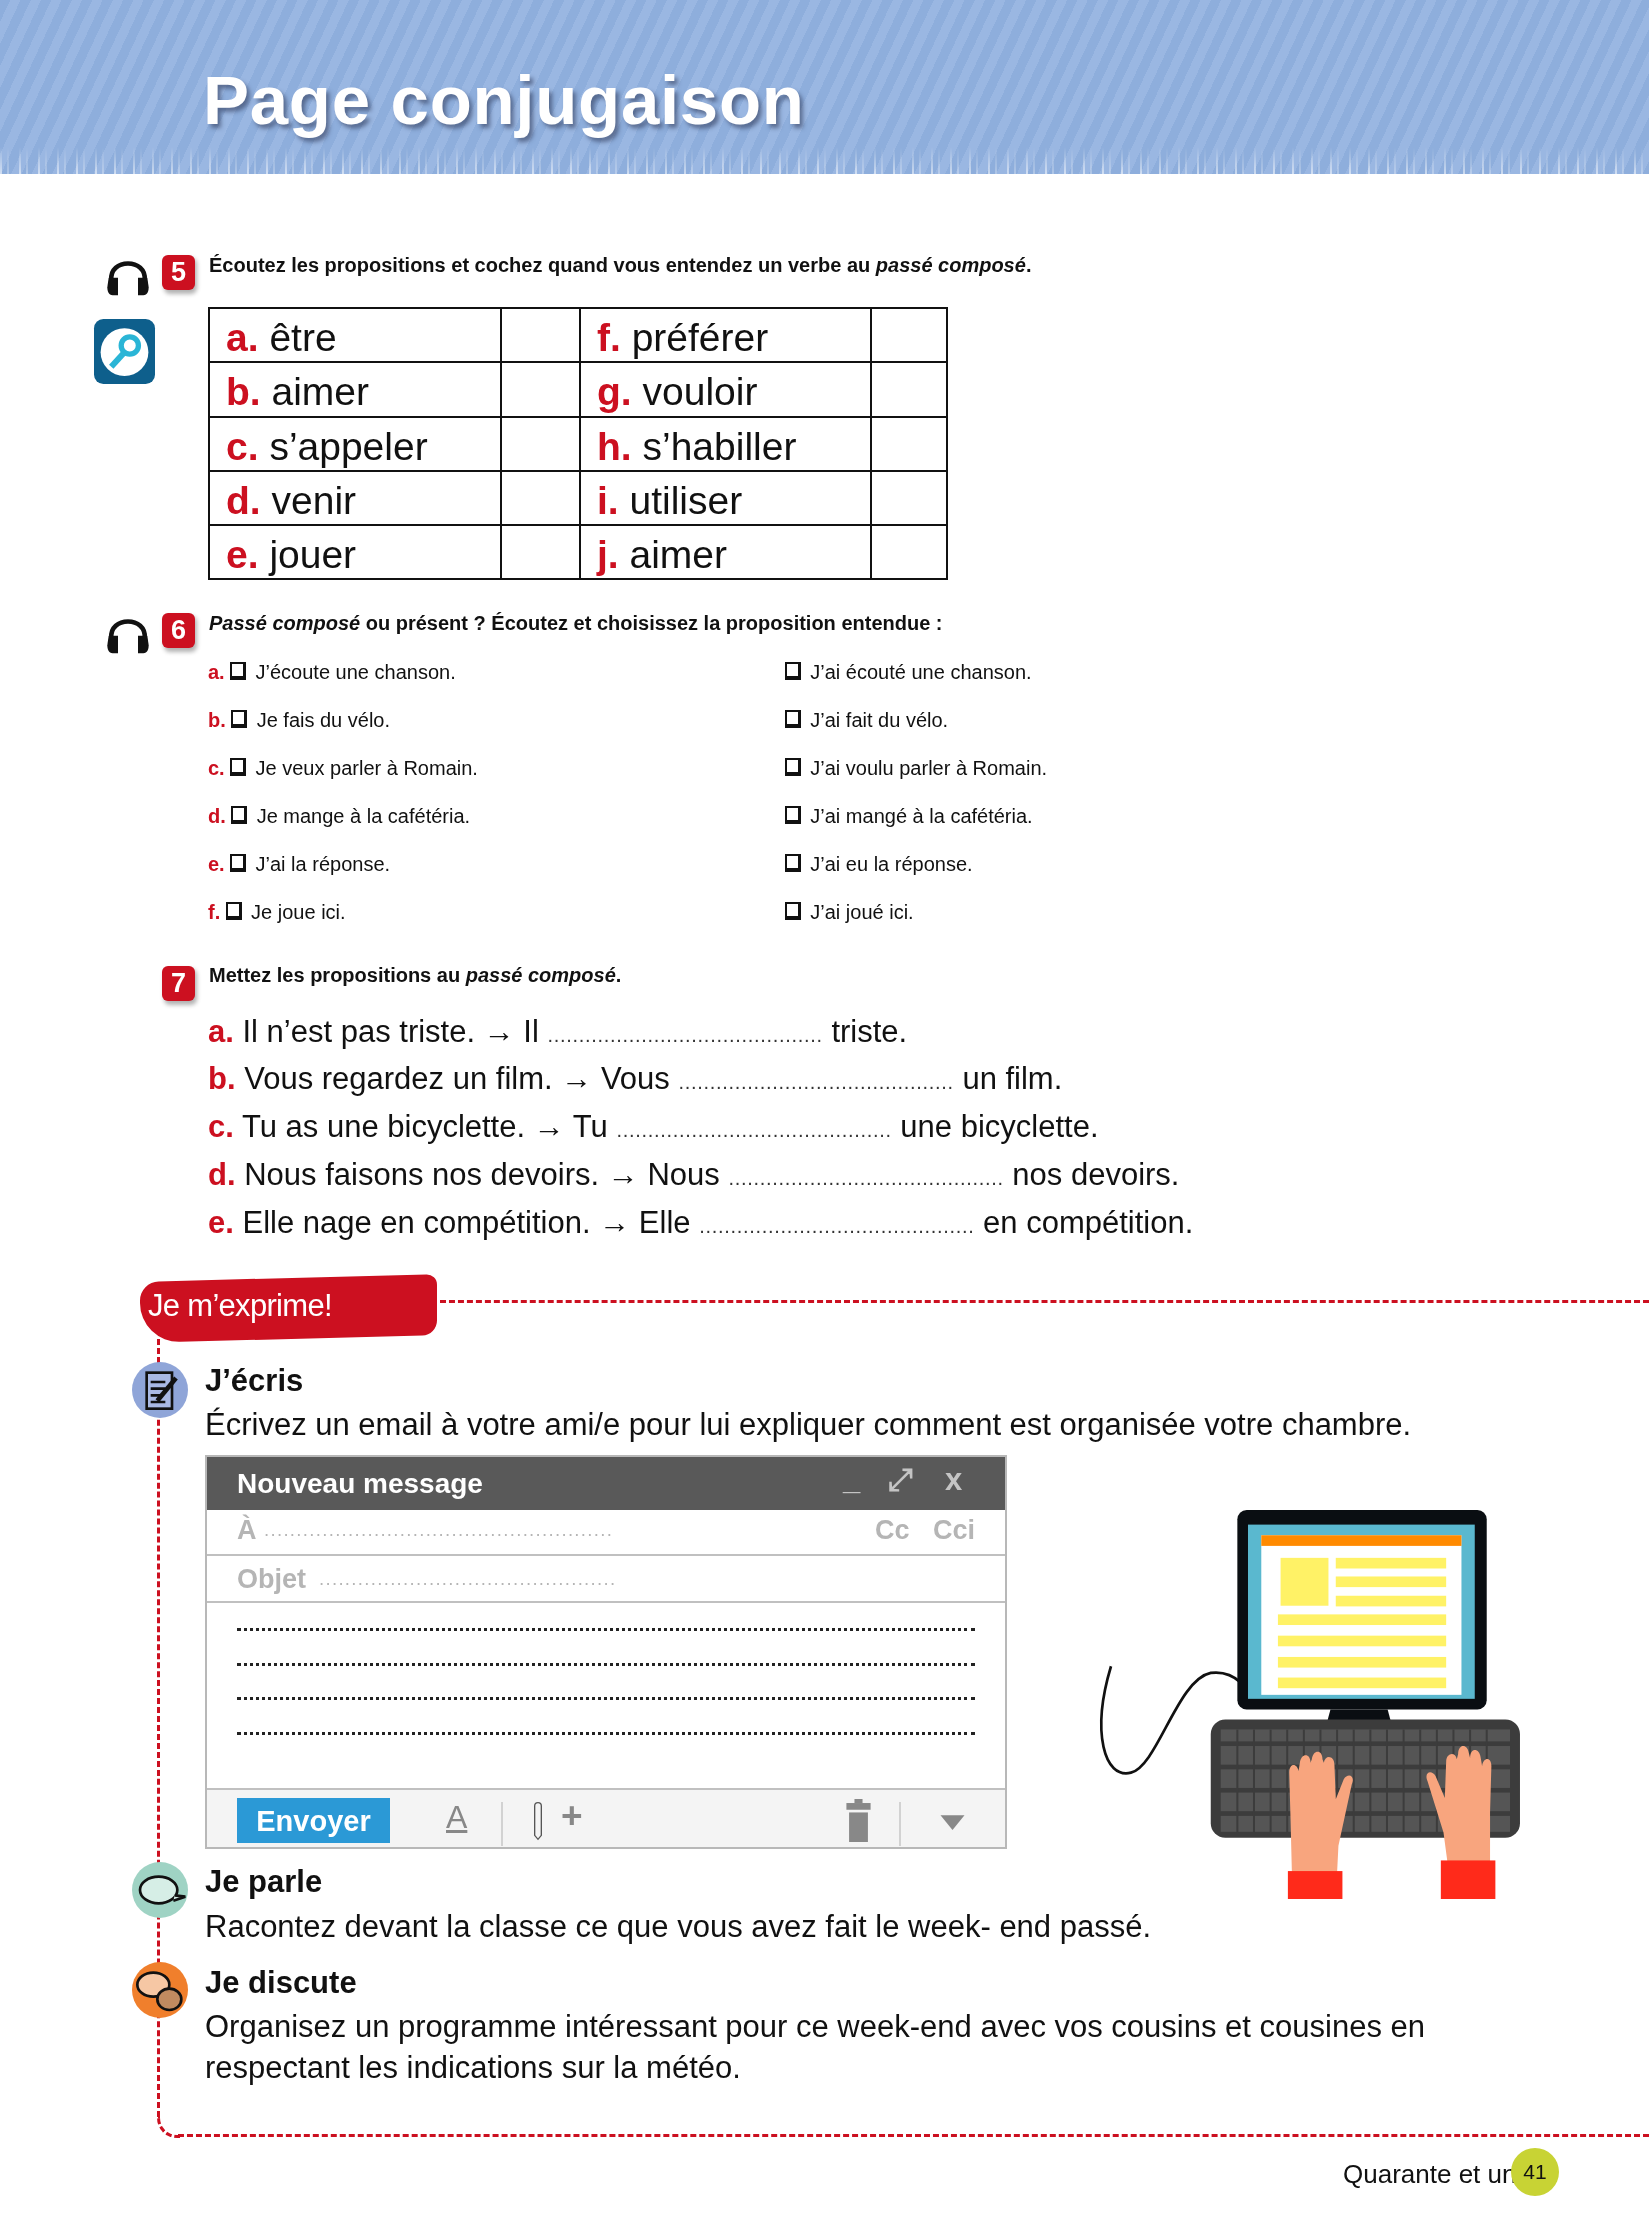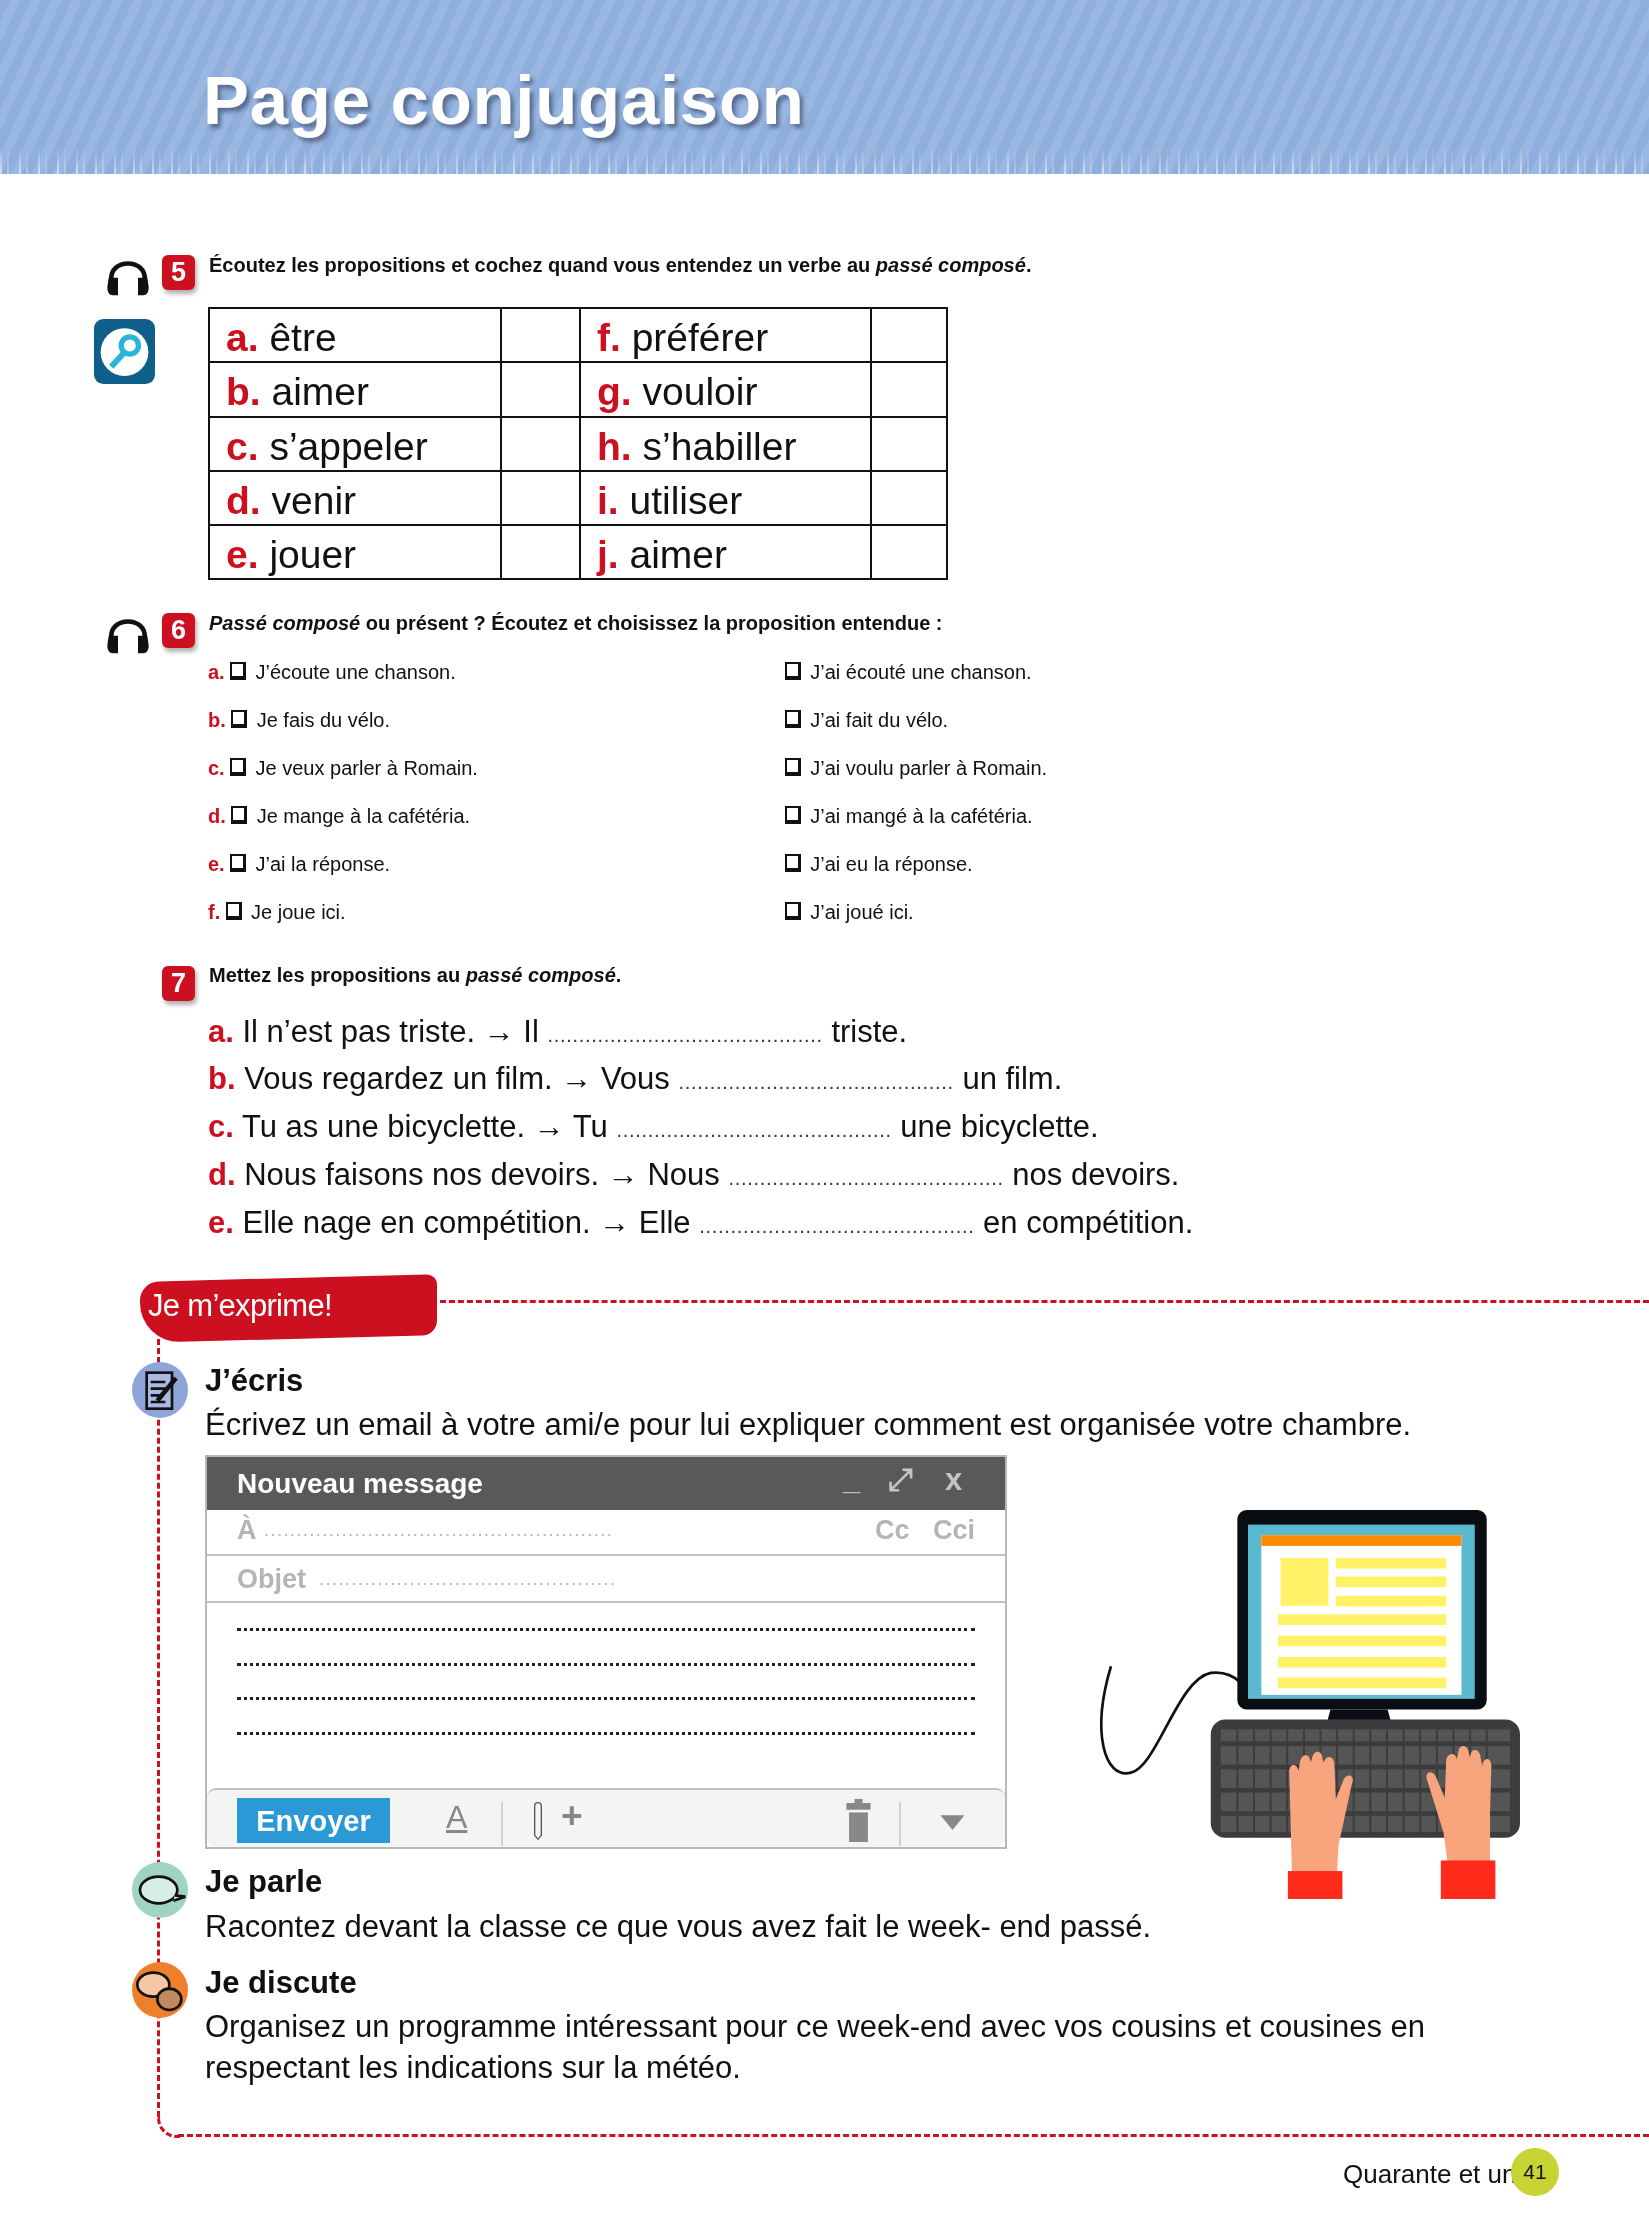--- a/index.html
+++ b/index.html
@@ -59,21 +59,21 @@
   .mail { left: 205px; top: 1455px; width: 802px; height: 394px; border: 2.7px solid #b8b8b8;
     background: #fff; box-sizing: border-box; }
   .mail-bar { position: absolute; left: 0; top: 0; right: 0; height: 53px; background: #595959; }
   .mail-title { position: absolute; left: 30px; top: 10.6px; font-size: 28px; color: #fff; font-weight: bold; }
   .mail-ctrl { position: absolute; top: 6.7px; font-size: 31px; color: #c4c4c4; font-weight: bold; }
   .mail-row { position: absolute; left: 0; right: 0; border-bottom: 2.7px solid #c0c0c0; }
   .mail-label { position: absolute; left: 30px; font-size: 27px; color: #b5b5b5; font-weight: bold; }
   .mail-dots { position: absolute; font-size: 18.6px; color: #b5b5b5; letter-spacing: 1.3px; white-space: nowrap; overflow: hidden; }
   .body-dots { position: absolute; left: 30px; width: 738px; height: 0; border-top: 3.3px dotted #222; }
   .mail-foot { position: absolute; left: 0; right: 0; bottom: 0; height: 57px; background: #f4f4f4;
-    border-top: 2.7px solid #c0c0c0; border-radius: 9px; }
+    border-top: 2.7px solid #c0c0c0; }
   .send-btn { position: absolute; left: 30px; top: 8px; width: 153px; height: 45px; background: #2b99d6;
     color: #fff; font-size: 29px; font-weight: bold; text-align: center; line-height: 45px; border: none; }
   .foot-icon { position: absolute; color: #888; }
   .sep { position: absolute; top: 12px; width: 2px; height: 44px; background: #d2d2d2; }
 
   
   .footer-text { left: 1343px; top: 2159px; font-size: 26px; color: #111; }
   .page-badge { left: 1511px; top: 2148px; width: 48px; height: 48px; border-radius: 50%;
     background: #c8d334; text-align: center; line-height: 48px; font-size: 21px; color: #111; }
 </style>

